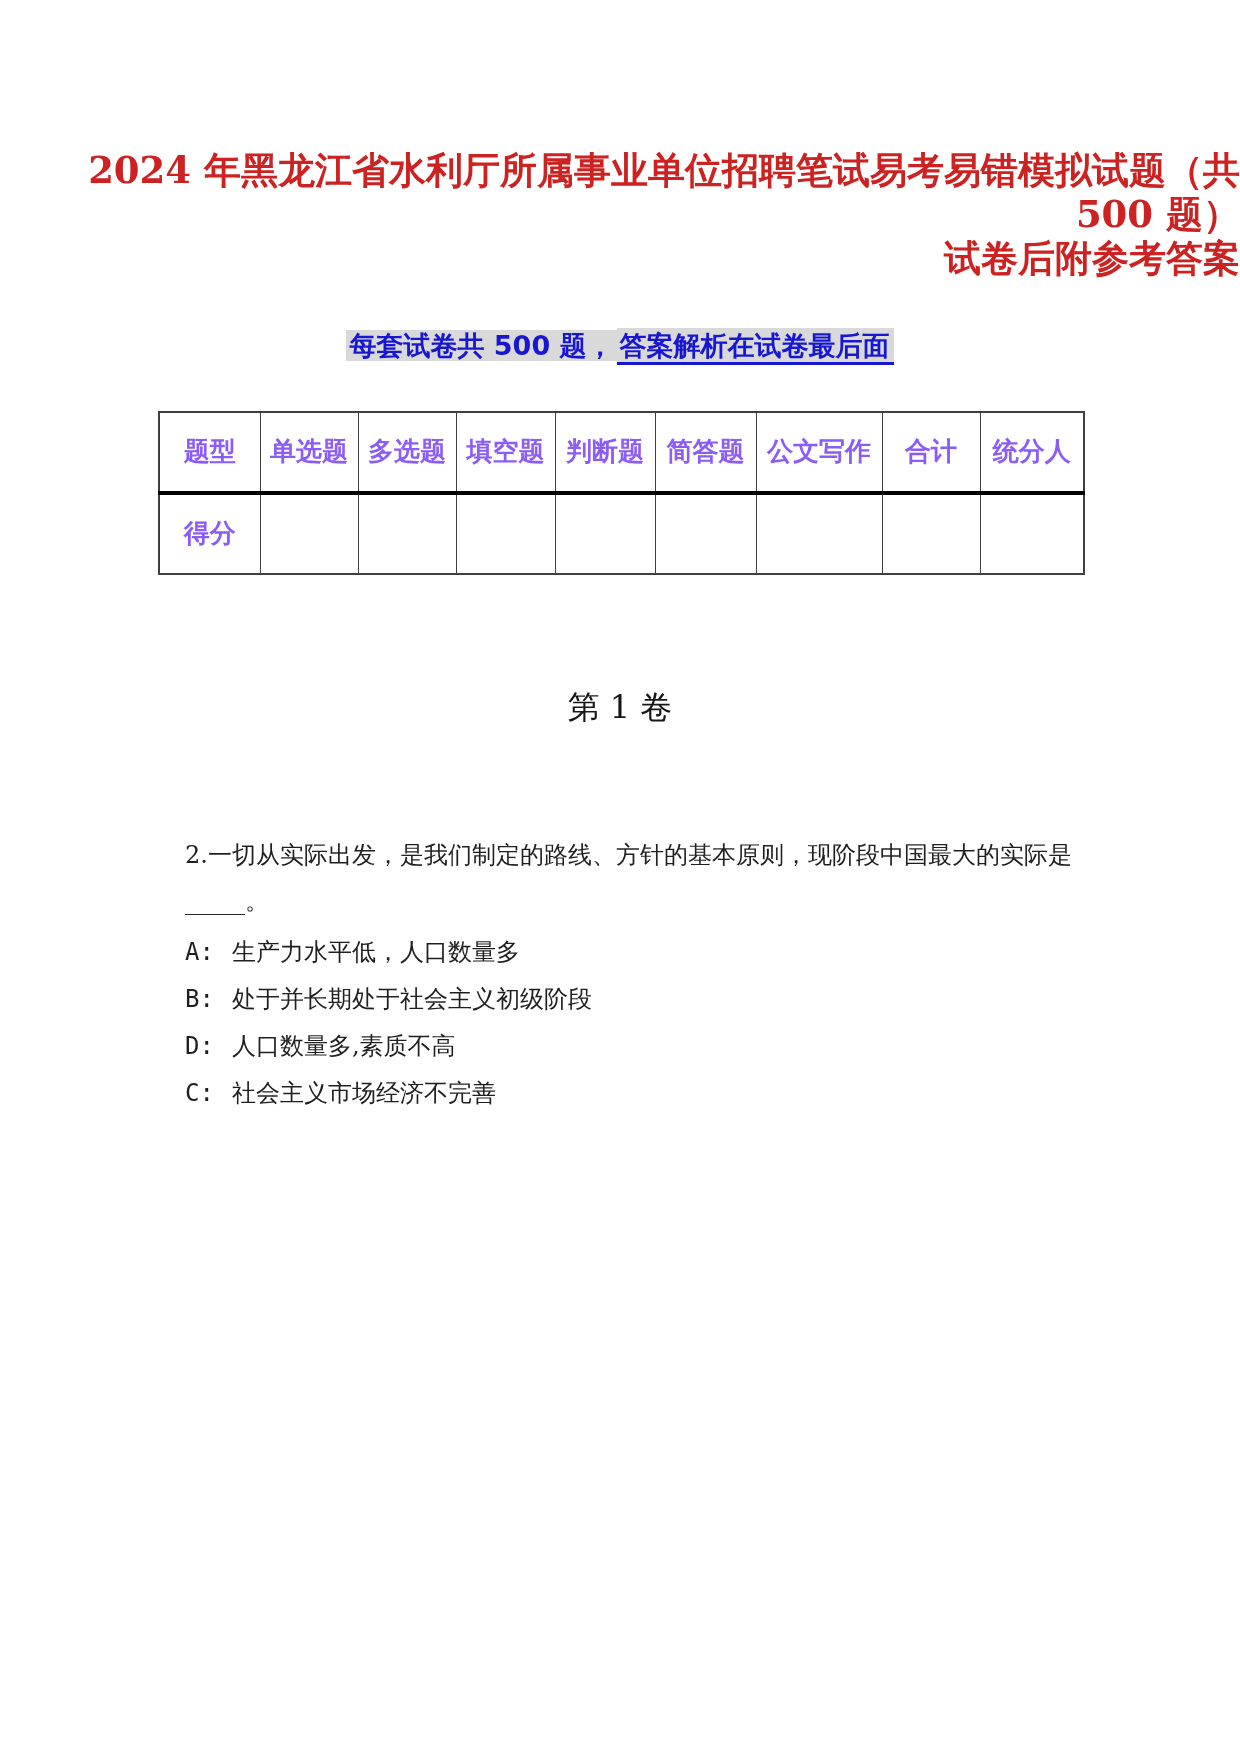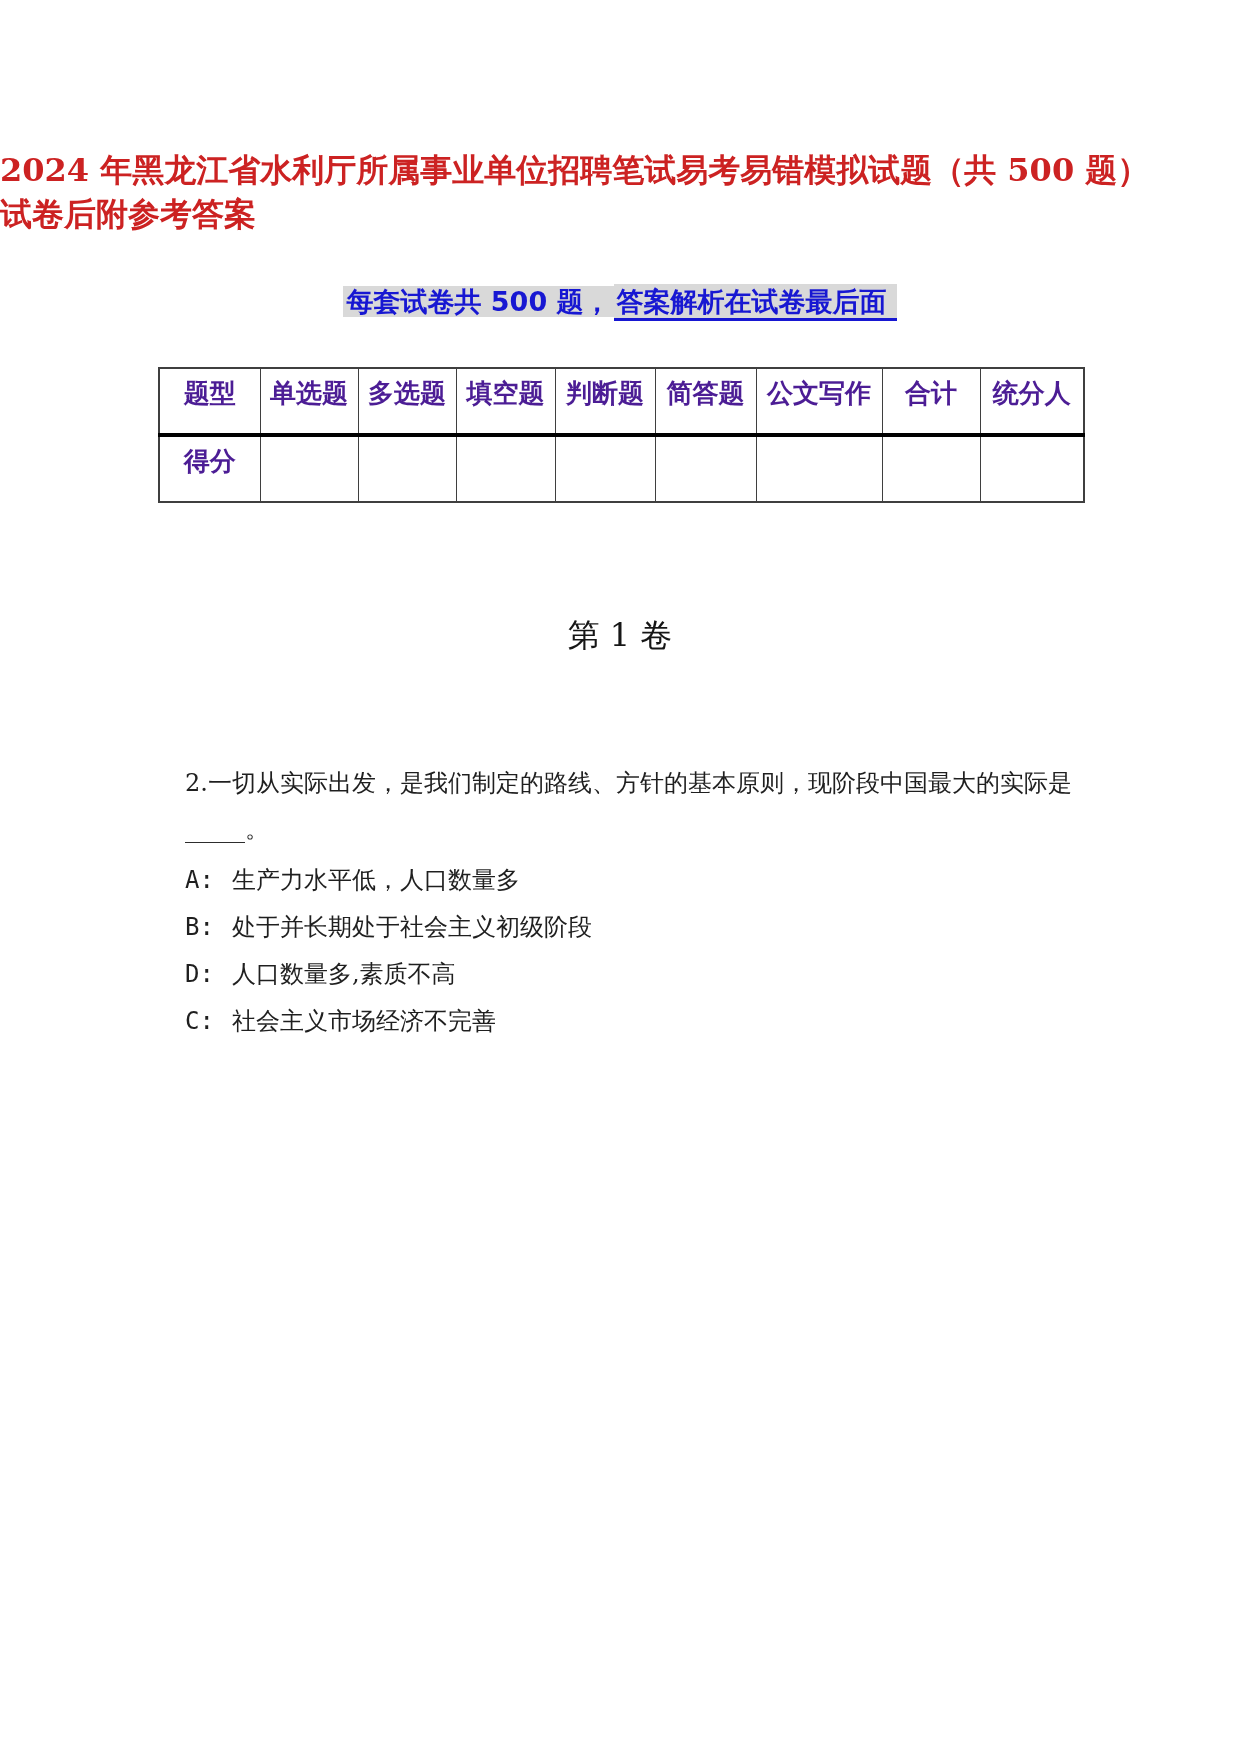--- a/index.html
+++ b/index.html
@@ -9,69 +9,69 @@
     height: 1753px;
     margin: 0 auto;
     background: #ffffff;
     overflow: hidden;
     font-family: "DejaVu Serif", "Liberation Serif", serif;
     color: #1c1c1c;
   }
   
   .title-block {
     padding-top: 148px;
-    text-align: left;
+    text-align: right;
     color: #cc2222;
     font-weight: bold;
-    font-size: 32px;
+    font-size: 37px;
     line-height: 44px;
     font-family: "DejaVu Serif", "Liberation Serif", serif;
   }
   
   .note-line {
     margin-top: 49px;
     text-align: center;
     font-size: 27px;
     line-height: 34px;
     font-weight: bold;
     color: #1717d2;
     font-family: "DejaVu Sans", "Liberation Sans", sans-serif;
   }
   .note-plain {
     background: #d9d9d9;
     padding: 0 3px;
   }
   .note-link {
     background: #d9d9d9;
-    padding: 2px 10px 1px 3px;
+    padding: 2px 4px 1px 3px;
     border-bottom: 3px solid #1717d2;
     cursor: pointer;
   }
   
   table.score-table {
     margin-top: 48px;
     margin-left: 158px;
     width: 925px;
     border-collapse: collapse;
     table-layout: fixed;
     font-family: "DejaVu Sans", "Liberation Sans", sans-serif;
   }
   table.score-table, table.score-table th, table.score-table td {
     border: 1px solid #3f3f3f;
   }
   table.score-table { border-width: 2px; }
   table.score-table tbody tr { border-top: 4px solid #000000; }
   table.score-table th, table.score-table td {
     height: 56px;
     vertical-align: top;
-    padding-top: 7px;
+    padding-top: 21px;
     text-align: center;
     font-size: 26px;
     font-weight: bold;
-    color: #4c1d95;
+    color: #8b5cf6;
   }
   
   .volume-heading {
     margin-top: 112px;
     text-align: center;
     font-size: 32px;
     line-height: 40px;
     color: #161616;
   }
   .section-heading {

